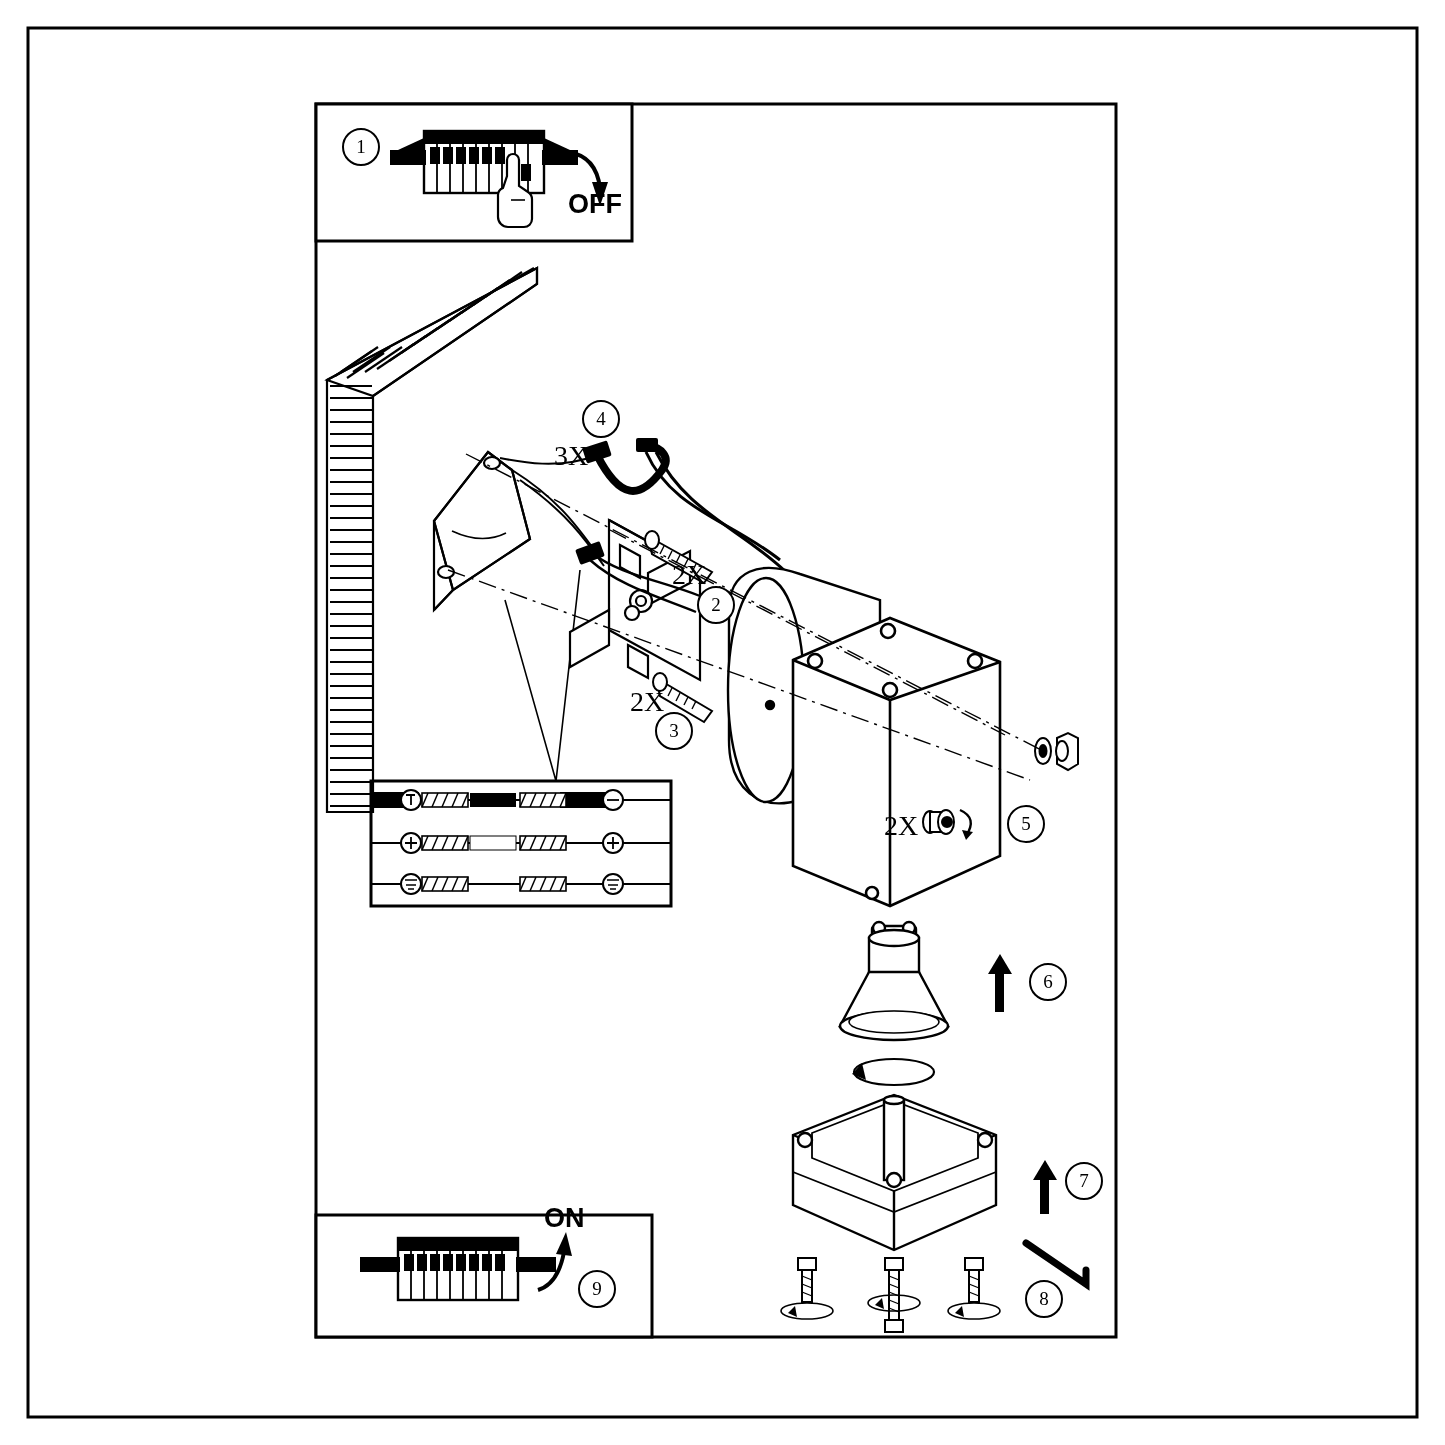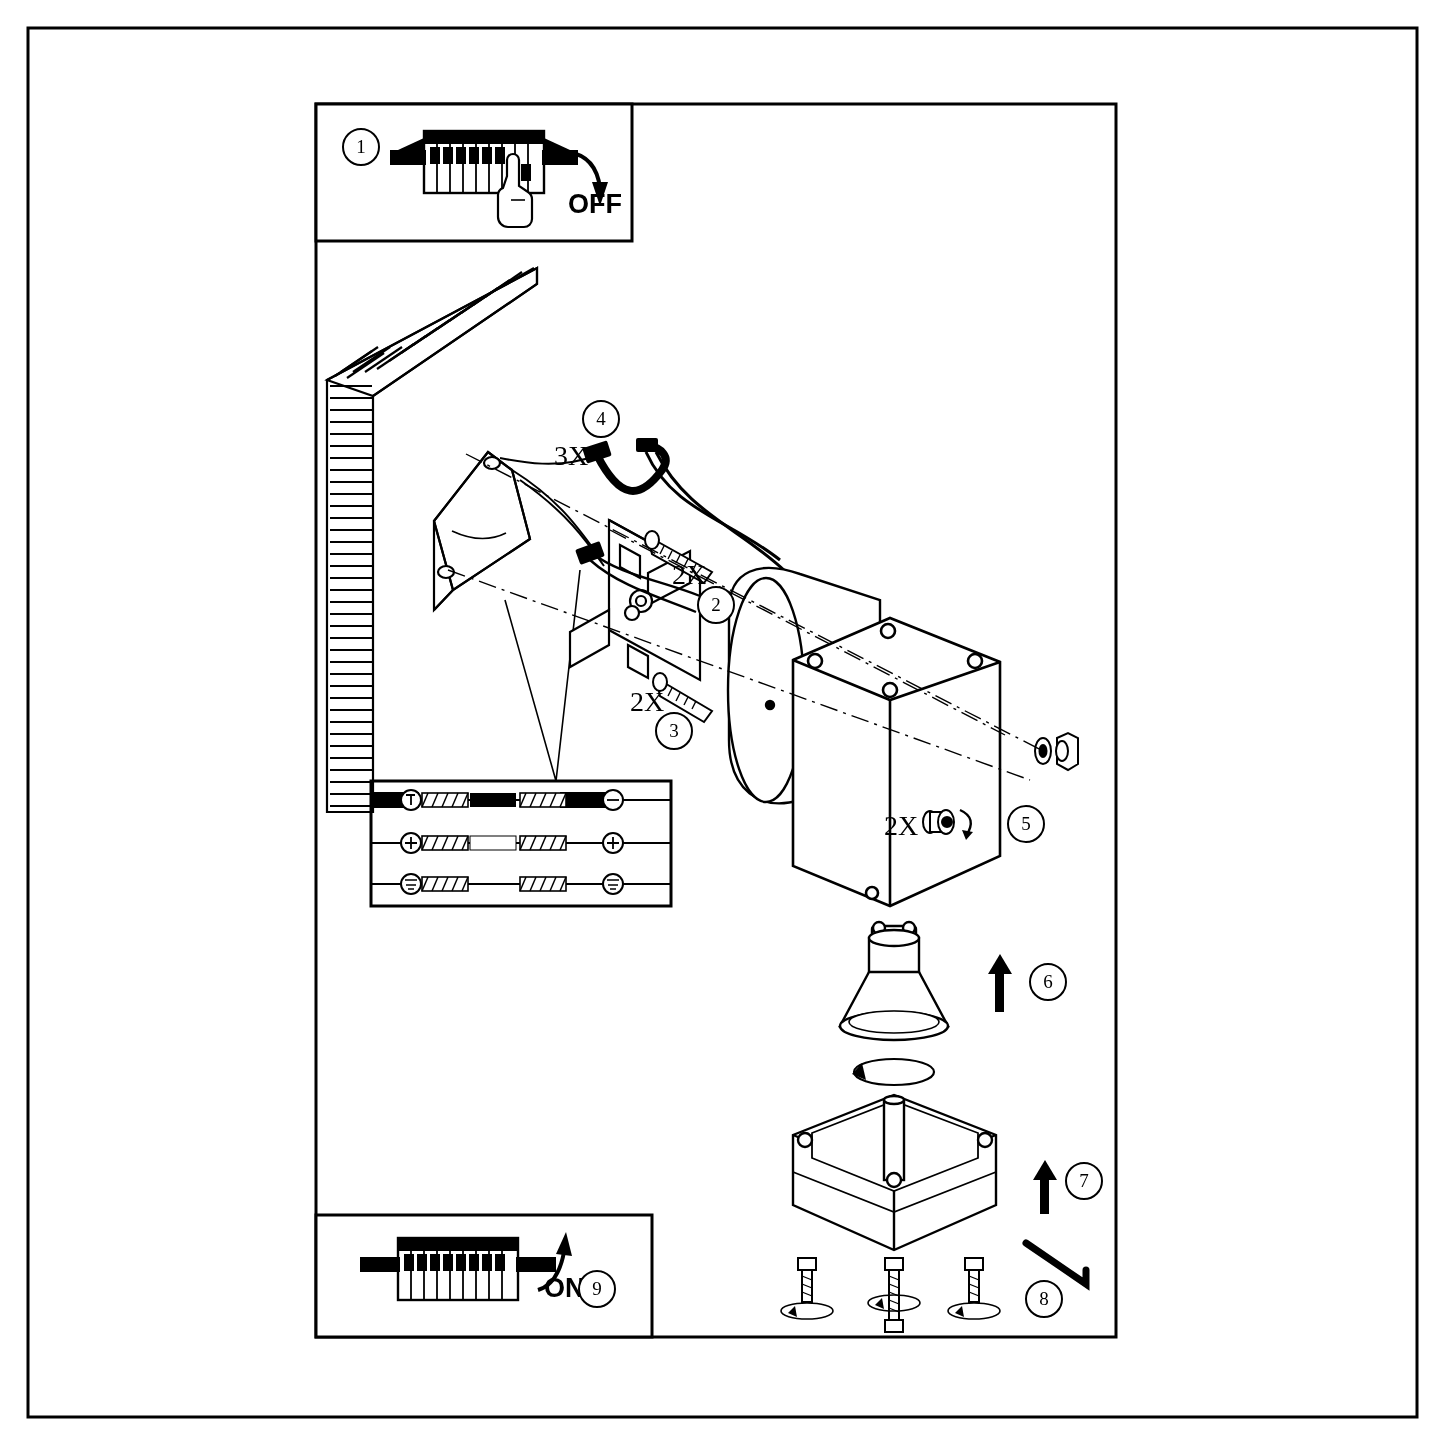--- a/index.html
+++ b/index.html
@@ -438,21 +438,21 @@
       <rect x="995" y="972" width="9" height="40" fill="#000"></rect>
       <path d="M988,974 L1000,954 L1012,974 Z" fill="#000"></path>
     </g>
     <g>
       <rect x="1040" y="1178" width="9" height="36" fill="#000"></rect>
       <path d="M1033,1180 L1045,1160 L1057,1180 Z" fill="#000"></path>
     </g>
   </svg>
 
   <div class="onoff" style="left:568px; top:189px;">OFF</div>
-  <div class="onoff" style="left:520px; top:1273px;padding-left:24px;">ON</div>
+  <div class="onoff" style="left:520px; top:1203px;padding-left:24px;">ON</div>
 
   <div class="step-circ" style="left:342px; top:128px;">1</div>
   <div class="step-circ" style="left:697px; top:586px;">2</div>
   <div class="step-circ" style="left:655px; top:712px;">3</div>
   <div class="step-circ" style="left:582px; top:400px;">4</div>
   <div class="step-circ" style="left:1007px; top:805px;">5</div>
   <div class="step-circ" style="left:1029px; top:963px;">6</div>
   <div class="step-circ" style="left:1065px; top:1162px;">7</div>
   <div class="step-circ" style="left:1025px; top:1280px;">8</div>
   <div class="step-circ" style="left:578px; top:1270px;">9</div>

